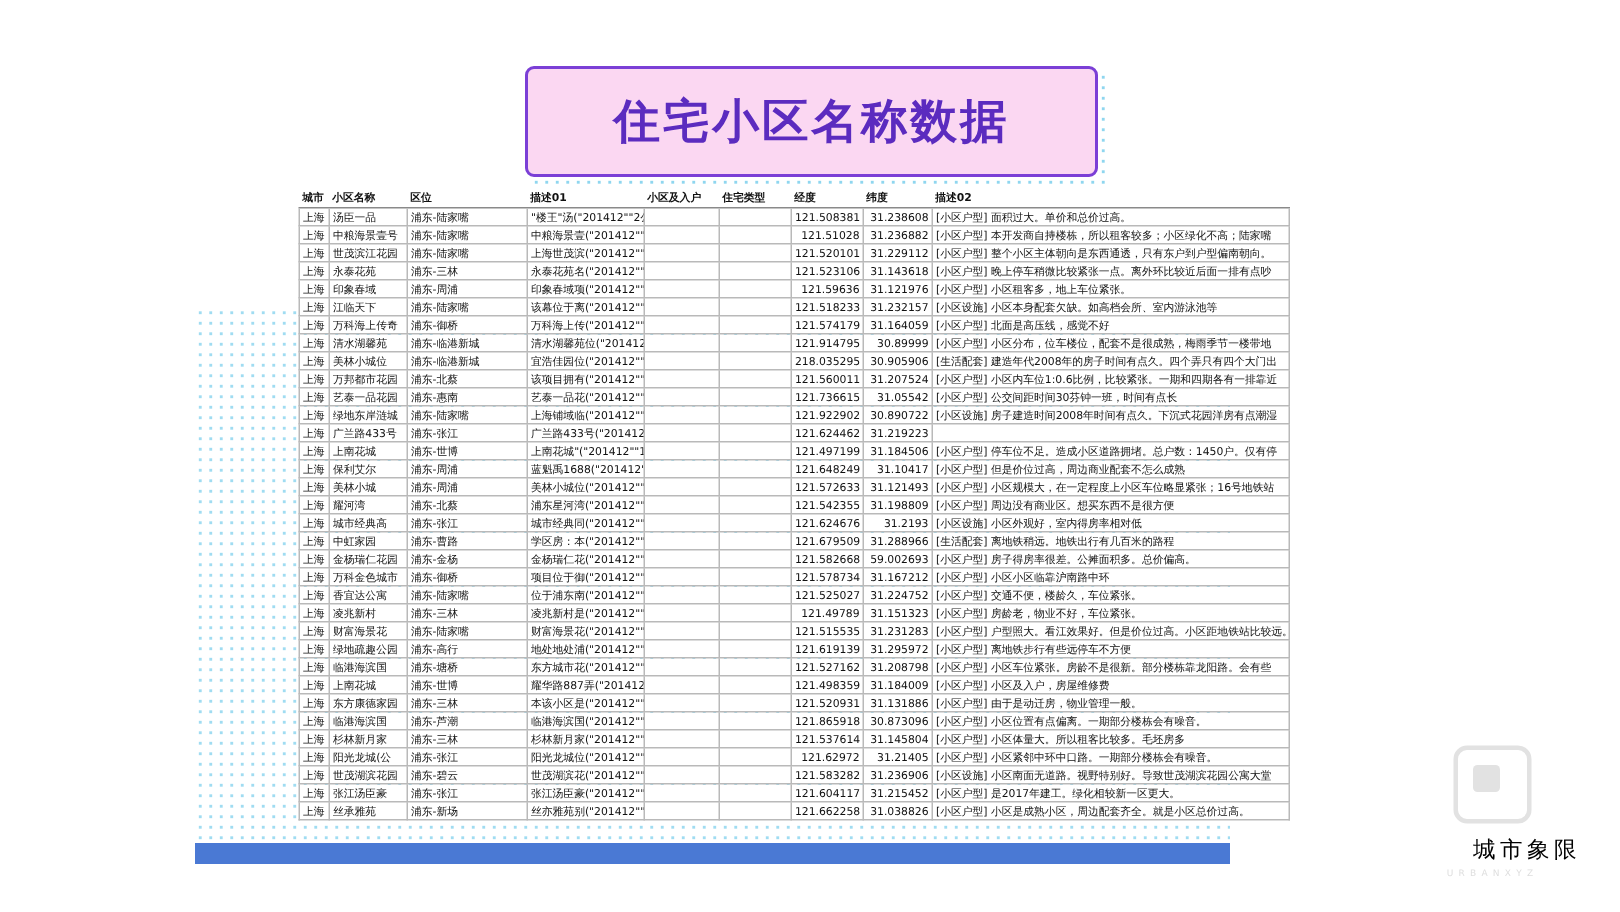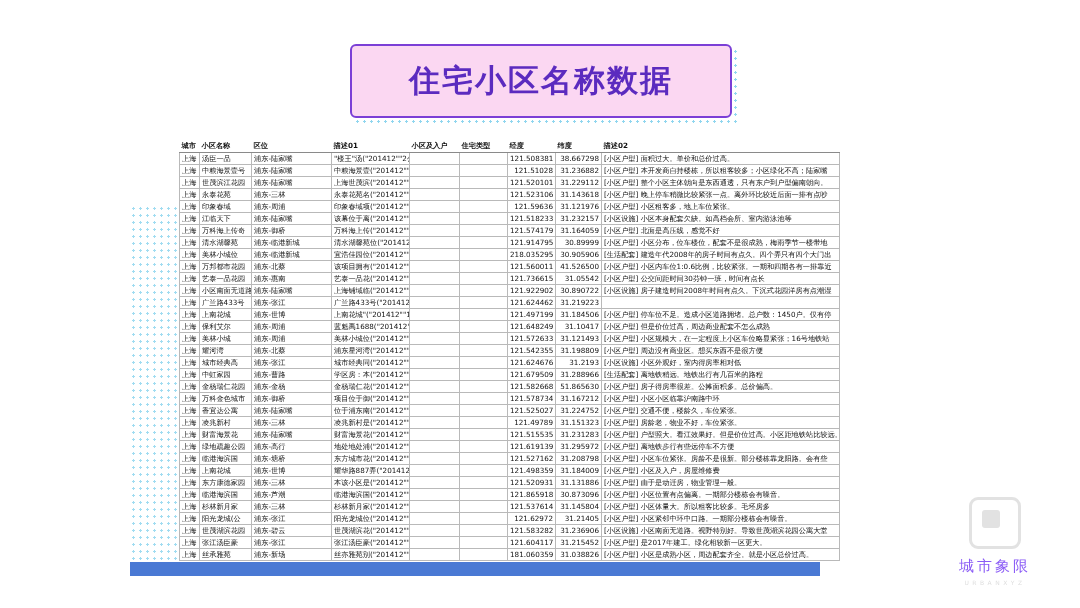--- a/index.html
+++ b/index.html
@@ -75,24 +75,23 @@
     font-size: 31px;
     font-weight: bold;
     letter-spacing: 2px;
     font-family: "DejaVu Sans", "Liberation Sans", sans-serif;
     text-align: center;
   }
 
   
   .table-wrap {
     position: absolute;
-    left: 179px;
+    left: 199px;
     top: 126px;
     width: 660px;
-    margin-top: 14px;
   }
   table.data {
     border-collapse: collapse;
     font-size: 7.2px;
     line-height: 1.25;
     color: #111;
     font-family: "DejaVu Sans", "Liberation Sans", sans-serif;
     table-layout: fixed;
     width: 660px;
     background: transparent;
@@ -150,22 +149,23 @@
     position: absolute;
     left: 10px;
     top: 10px;
     width: 18px;
     height: 18px;
     background: #e2e2e2;
     border-radius: 3px;
   }
   .wm-name {
     font-size: 15px;
-    color: #8b5cf6;
+    color: #000000;
     letter-spacing: 3px;
+    text-align: right;
   }
   .wm-sub {
     font-size: 6px;
     color: #dedede;
     letter-spacing: 3.5px;
     margin-top: 3px;
   }
 </style>
 </head>
 <body>
@@ -210,21 +210,21 @@
       </thead>
       <tbody>
           <tr>
             <td>上海</td>
             <td>汤臣一品</td>
             <td>浦东-陆家嘴</td>
             <td>"楼王"汤("201412""2公寓</td>
             <td></td>
             <td></td>
             <td class="num">121.508381</td>
-            <td class="num">38.667298</td>
+            <td class="num">31.238608</td>
             <td class="desc2">[小区户型] 面积过大。单价和总价过高。</td>
           </tr>
           <tr>
             <td>上海</td>
             <td>中粮海景壹号</td>
             <td>浦东-陆家嘴</td>
             <td>中粮海景壹("201412""1公寓</td>
             <td></td>
             <td></td>
             <td class="num">121.51028</td>
@@ -309,37 +309,37 @@
             <td class="desc2">[生活配套] 建造年代2008年的房子时间有点久。四个弄只有四个大门出</td>
           </tr>
           <tr>
             <td>上海</td>
             <td>万邦都市花园</td>
             <td>浦东-北蔡</td>
             <td>该项目拥有("201412""3公寓</td>
             <td></td>
             <td></td>
             <td class="num">121.560011</td>
-            <td class="num">41.526500</td>
+            <td class="num">31.207524</td>
             <td class="desc2">[小区户型] 小区内车位1:0.6比例，比较紧张。一期和四期各有一排靠近</td>
           </tr>
           <tr>
             <td>上海</td>
             <td>艺泰一品花园</td>
             <td>浦东-惠南</td>
             <td>艺泰一品花("201412""2公寓</td>
             <td></td>
             <td></td>
             <td class="num">121.736615</td>
             <td class="num">31.05542</td>
             <td class="desc2">[小区户型] 公交间距时间30芬钟一班，时间有点长</td>
           </tr>
           <tr>
             <td>上海</td>
-            <td>小区南面无道路</td>
+            <td>绿地东岸涟城</td>
             <td>浦东-陆家嘴</td>
             <td>上海铺域临("201412""3公寓</td>
             <td></td>
             <td></td>
             <td class="num">121.922902</td>
             <td class="num">30.890722</td>
             <td class="desc2">[小区设施] 房子建造时间2008年时间有点久。下沉式花园洋房有点潮湿</td>
           </tr>
           <tr>
             <td>上海</td>
@@ -419,21 +419,21 @@
             <td class="desc2">[生活配套] 离地铁稍远。地铁出行有几百米的路程</td>
           </tr>
           <tr>
             <td>上海</td>
             <td>金杨瑞仁花园</td>
             <td>浦东-金杨</td>
             <td>金杨瑞仁花("201412""2公寓</td>
             <td></td>
             <td></td>
             <td class="num">121.582668</td>
-            <td class="num">51.865630</td>
+            <td class="num">59.002693</td>
             <td class="desc2">[小区户型] 房子得房率很差。公摊面积多。总价偏高。</td>
           </tr>
           <tr>
             <td>上海</td>
             <td>万科金色城市</td>
             <td>浦东-御桥</td>
             <td>项目位于御("201412""4公寓</td>
             <td></td>
             <td></td>
             <td class="num">121.578734</td>
@@ -572,21 +572,21 @@
             <td class="num">31.215452</td>
             <td class="desc2">[小区户型] 是2017年建工。绿化相较新一区更大。</td>
           </tr>
           <tr>
             <td>上海</td>
             <td>丝承雅苑</td>
             <td>浦东-新场</td>
             <td>丝亦雅苑别("201412""1公寓</td>
             <td></td>
             <td></td>
-            <td class="num">181.060359</td>
+            <td class="num">121.662258</td>
             <td class="num">31.038826</td>
             <td class="desc2">[小区户型] 小区是成熟小区，周边配套齐全。就是小区总价过高。</td>
           </tr>
         </tbody>
     </table>
   </div>
 
   <div class="watermark">
     <div class="wm-cube"></div>
     <div class="wm-name">城市象限</div>

